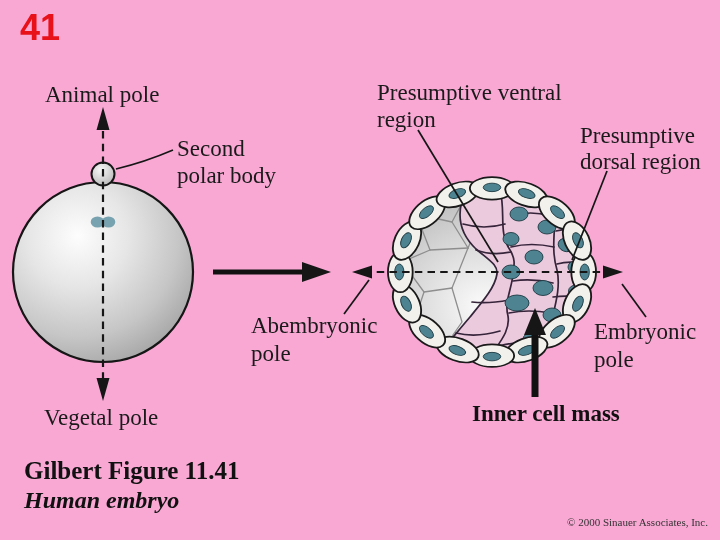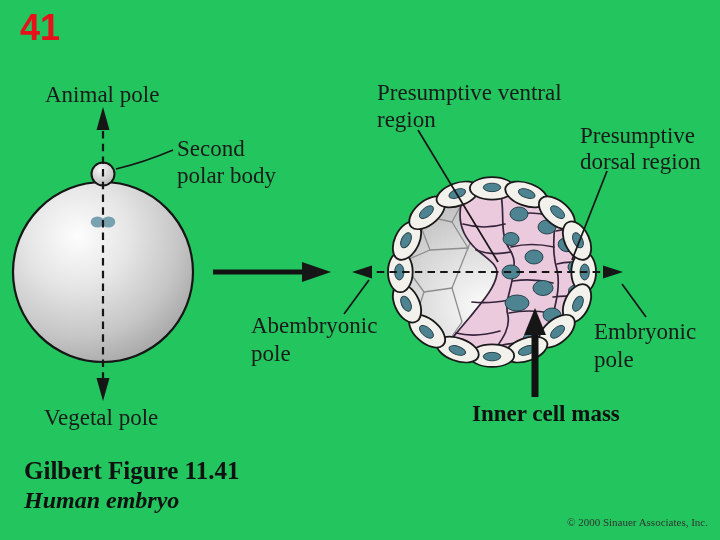--- a/index.html
+++ b/index.html
@@ -1,16 +1,16 @@
 <!DOCTYPE html>
 <html style="--accent-red: #e8111a; --icm-pink: #eccade; --nucleus-teal: #4e8492;"><head>
 <meta charset="utf-8">
 <style>
   html,body{margin:0;padding:0;background:#ffffff;}
-  .slide{position:relative;width:720px;height:540px;background:#22c55e;overflow:hidden;
+  .slide{position:relative;width:720px;height:540px;background:#f9a8d4;overflow:hidden;
          font-family:"Liberation Serif","DejaVu Serif",serif;}
   svg{position:absolute;left:0;top:0;}
 
   
   .slide-num{font-family:"Liberation Sans","DejaVu Sans",sans-serif;font-weight:bold;
              font-size:36px;fill:var(--accent-red,#e8111a);}
   .label{font-family:"Liberation Serif","DejaVu Serif",serif;font-size:23px;fill:#1a1a1a;}
   .label-bold{font-family:"Liberation Serif","DejaVu Serif",serif;font-size:23px;font-weight:bold;fill:#111;}
   .caption1{font-family:"Liberation Serif","DejaVu Serif",serif;font-size:25px;font-weight:bold;fill:#111;}
   .caption2{font-family:"Liberation Serif","DejaVu Serif",serif;font-size:24px;font-weight:bold;font-style:italic;fill:#111;}

